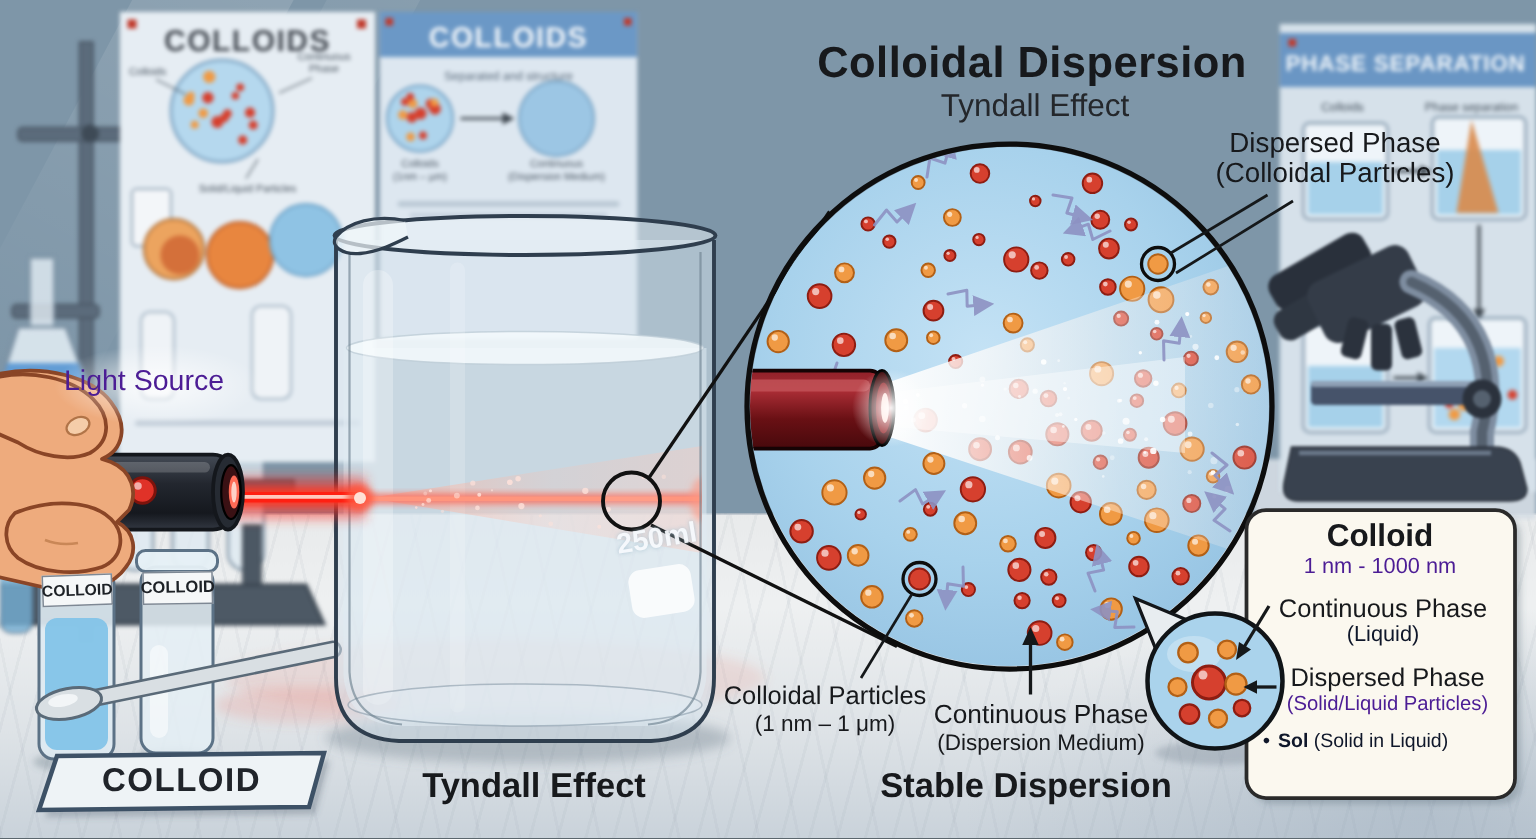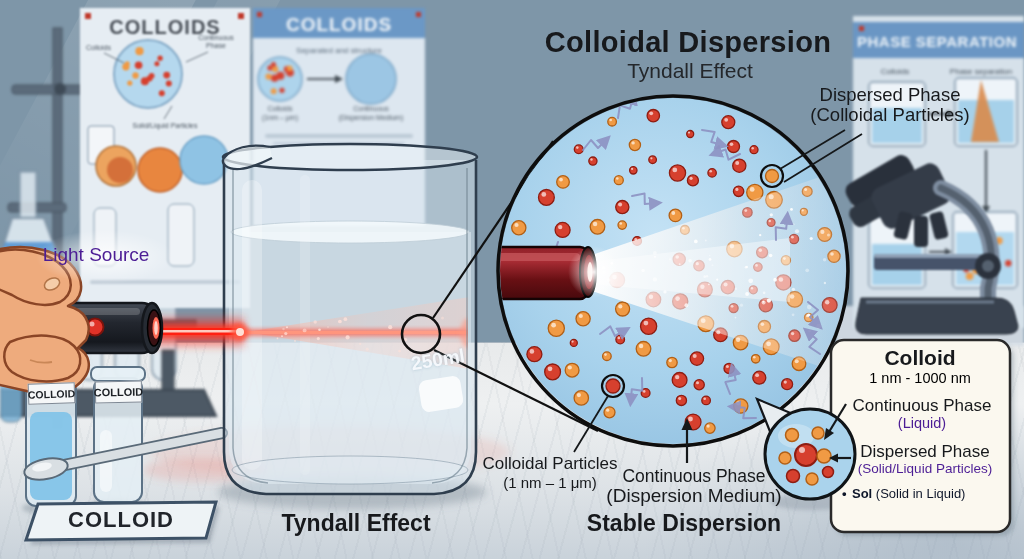--- a/index.html
+++ b/index.html
@@ -670,40 +670,40 @@
       <div>(Colloidal Particles)</div>
     </div>
 
     <div class="lbl" style="left:550px;top:454px;font-size:17px;line-height:19px;">
       <div>Colloidal Particles</div>
       <div style="font-size:15px;">(1 nm – 1 μm)</div>
     </div>
 
     <div class="lbl" style="left:694px;top:467px;font-size:17.5px;line-height:19px;">
       <div>Continuous Phase</div>
-      <div style="font-size:19px;">(Dispersion Medium)</div>
+      <div style="font-size:15px;">(Dispersion Medium)</div>
     </div>
 
     <div class="lbl b" style="left:684px;top:510px;font-size:23px;">Stable Dispersion</div>
     <div class="lbl b" style="left:356px;top:510px;font-size:23px;">Tyndall Effect</div>
     <div class="lbl b" style="left:121px;top:507px;font-size:22px;letter-spacing:1px;color:#20242a;">COLLOID</div>
 
     <div class="vlabel" style="left:28px;top:383px;width:47px;height:21px;font-size:10.5px;transform:rotate(-2deg);">
       <span>COLLOID</span>
     </div>
     <div class="vlabel" style="left:95px;top:381px;width:47px;height:22px;font-size:11px;transform:rotate(-1deg);">
       <span>COLLOID</span>
     </div>
 
     <div class="lbl b" style="left:438px;top:349px;font-size:19px;color:rgba(248,251,254,.92);transform:translateX(-50%) rotate(-9deg);text-shadow:0 0 3px rgba(170,195,210,.9);">250ml</div>
 
     <div class="lbl b" style="left:920px;top:346px;font-size:21px;">Colloid</div>
-    <div class="lbl" style="left:920px;top:370px;font-size:14.5px;color:#000000;">1 nm - 1000 nm</div>
+    <div class="lbl" style="left:920px;top:370px;font-size:14.5px;color:#4c1d95;">1 nm - 1000 nm</div>
     <div class="lbl" style="left:922px;top:396px;font-size:17px;">Continuous Phase</div>
-    <div class="lbl" style="left:922px;top:415px;font-size:14.5px;color:#4c1d95;">(Liquid)</div>
+    <div class="lbl" style="left:922px;top:415px;font-size:14.5px;color:#0f172a;">(Liquid)</div>
     <div class="lbl" style="left:925px;top:442px;font-size:17px;">Dispersed Phase</div>
     <div class="lbl" style="left:925px;top:461px;font-size:13.5px;color:#4c1d95;">(Solid/Liquid Particles)</div>
     <div style="position:absolute;left:842px;top:485px;">
       <div class="ib-bullet">
         <span class="b">Sol</span><span> (Solid in Liquid)</span>
       </div>
     </div>
   </div>
 </div>
 

